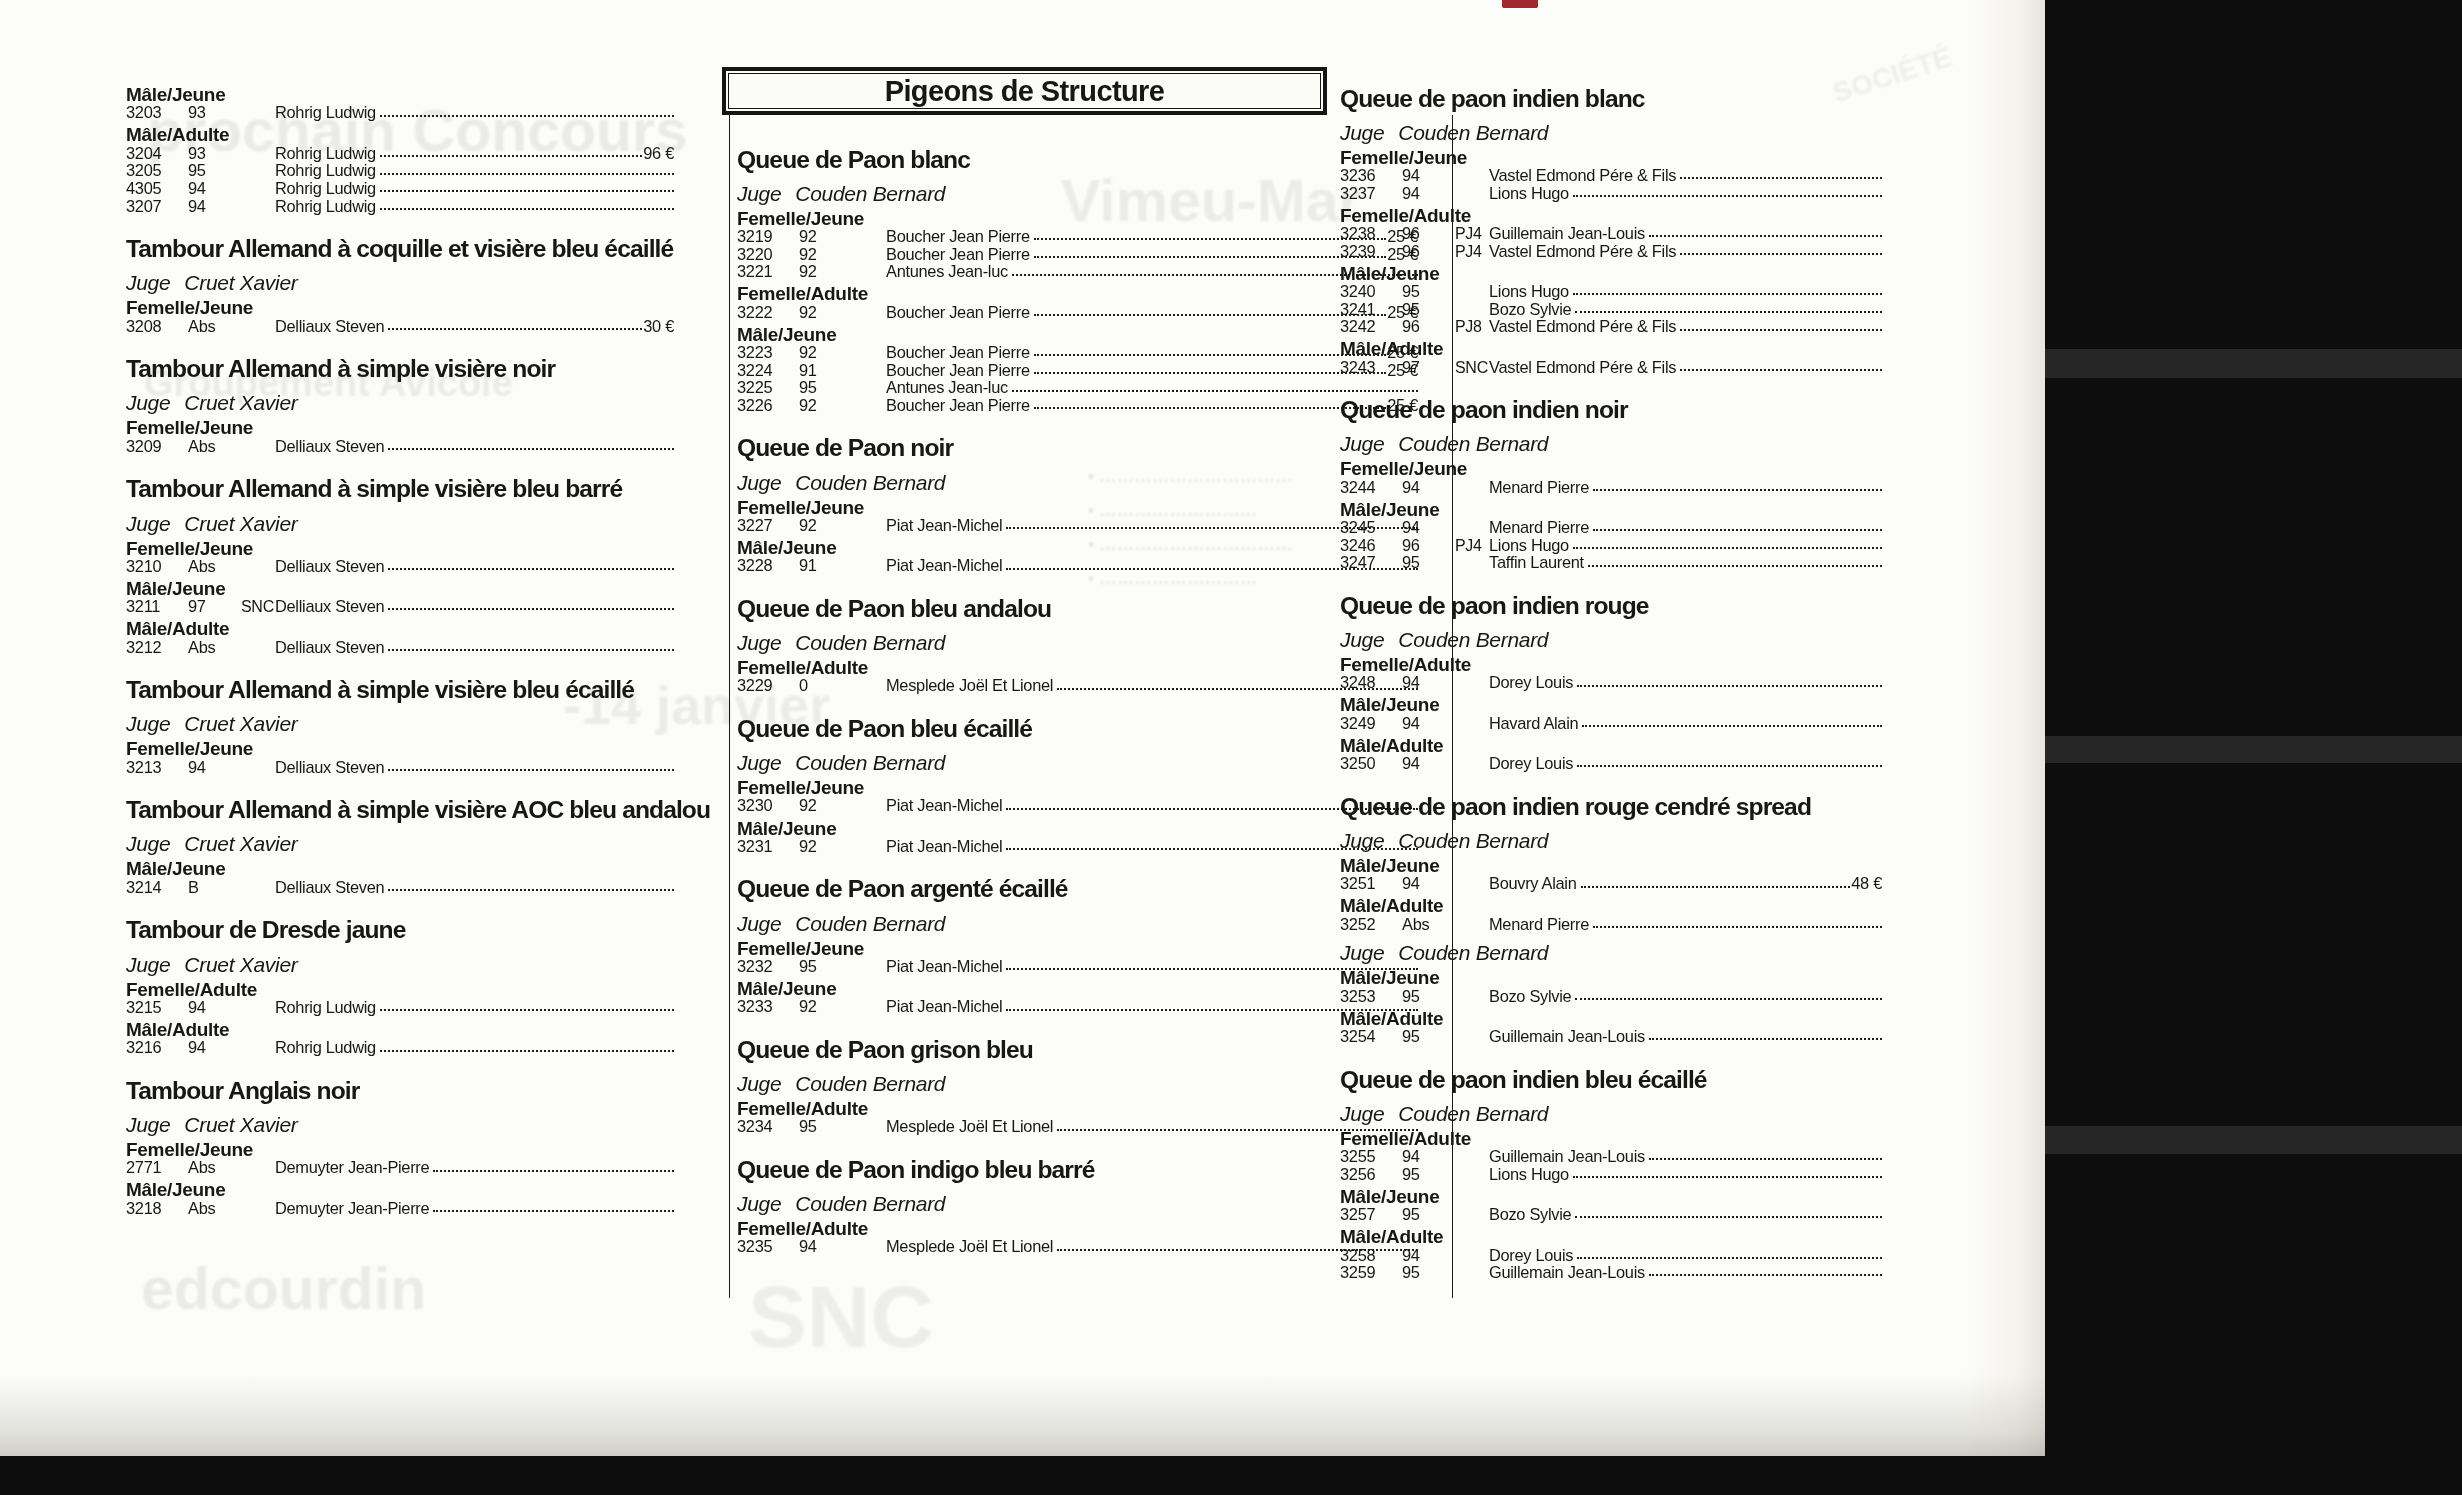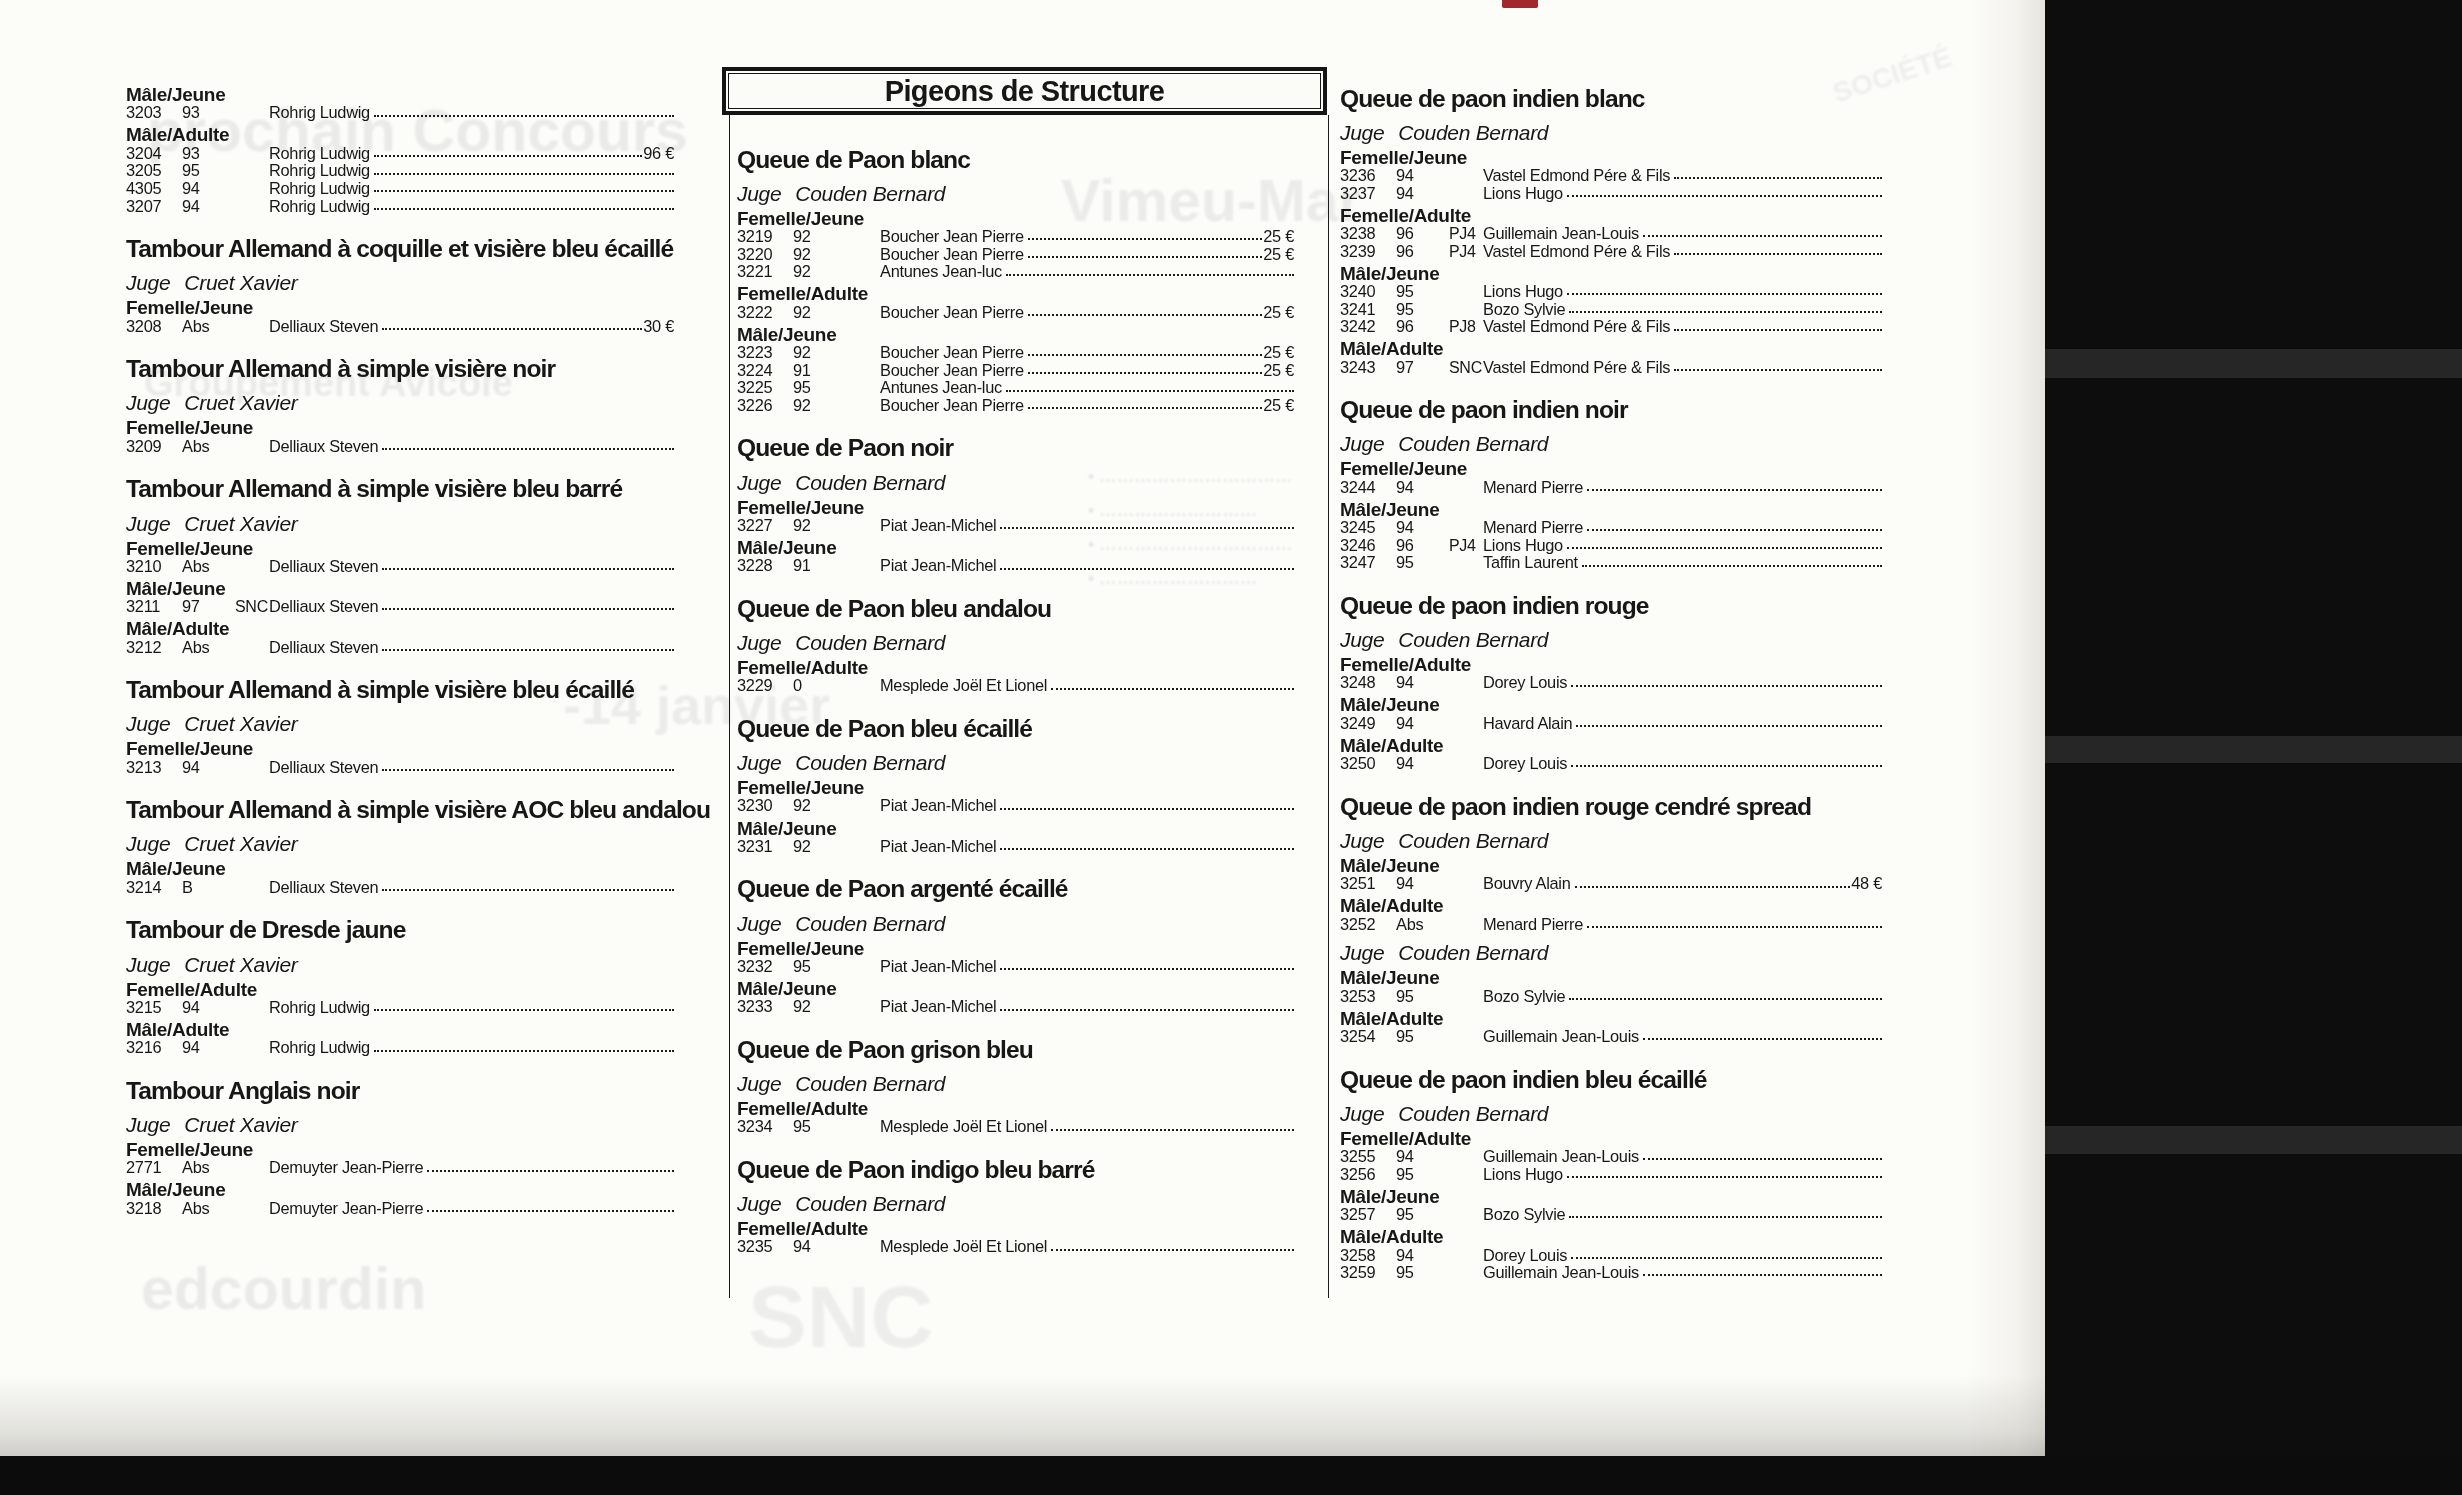--- a/index.html
+++ b/index.html
@@ -27,31 +27,31 @@
   
   .col{position:absolute;padding-top:0.6px;}
   .col-left{left:126px;top:81px;width:548px;}
   .col-right{left:1340px;top:64px;width:542px;}
   
   .mid-outer{position:absolute;left:722px;top:67px;width:605px;height:48px;
     border:4.1px solid #151515;background:#fbfbf8;box-sizing:border-box;padding:2.3px;}
   .mid-inner{width:100%;height:100%;border:1.8px solid #151515;box-sizing:border-box;
     display:flex;align-items:flex-end;justify-content:center;}
   .mid-title{font-size:29px;font-weight:bold;letter-spacing:-0.6px;}
-  .mid-box{position:absolute;left:729px;top:115px;width:600px;height:1183px;
+  .mid-box{position:absolute;left:729px;top:115px;width:724px;height:1183px;
     border-left:1.8px solid #1a1a1a;border-right:1.8px solid #1a1a1a;box-sizing:border-box;}
   .col-middle{position:relative;margin:0 34px 0 7px;padding-top:10.6px;}
   
   .section-title{font-size:24.6px;line-height:28px;font-weight:bold;letter-spacing:-0.9px;margin:20px 0 0 0;white-space:nowrap;}
   .judge{font-size:21px;line-height:23.5px;font-style:italic;margin:8.2px 0 0 0;letter-spacing:-0.3px;}
   .judge .j-label{margin-right:14px;}
   .group-label{font-size:19px;line-height:19.3px;font-weight:bold;margin:3.5px 0 0 0;letter-spacing:-0.3px;}
   .row{display:flex;align-items:baseline;height:17.6px;line-height:17.6px;font-size:16.4px;letter-spacing:-0.3px;}
   .c-num{flex:0 0 56px;}
-  .c-pts{flex:0 0 53px;}
+  .c-pts{flex:0 0 53px;margin-left:6px;}
   .c-spec{flex:0 0 34px;font-size:16px;}
   .c-name{white-space:nowrap;padding-right:4.1px;}
   .leader{flex:1 1 auto;border-bottom:2.3px dotted #1c1c1c;align-self:flex-end;margin-bottom:5.3px;min-width:17.6px;}
   .c-price{white-space:nowrap;padding-left:1.2px;}
   
   .ghost{position:absolute;color:#768080;font-weight:bold;white-space:nowrap;
     filter:blur(1.2px);transform-origin:left top;pointer-events:none;}
 </style>
 </head>
 <body>

